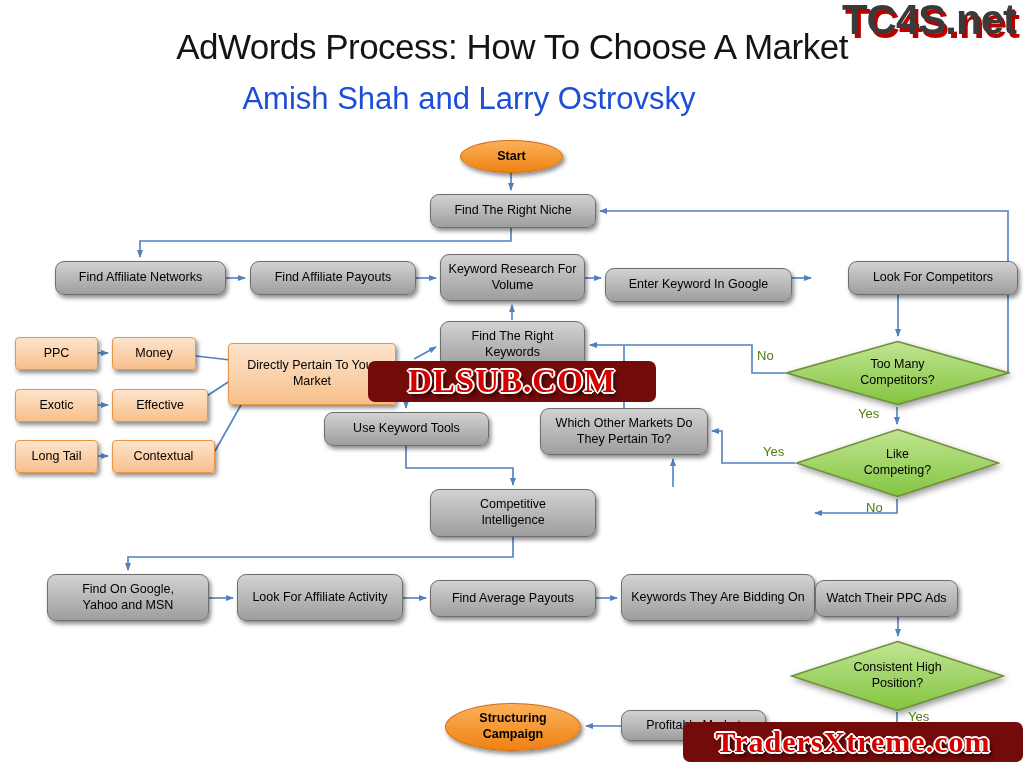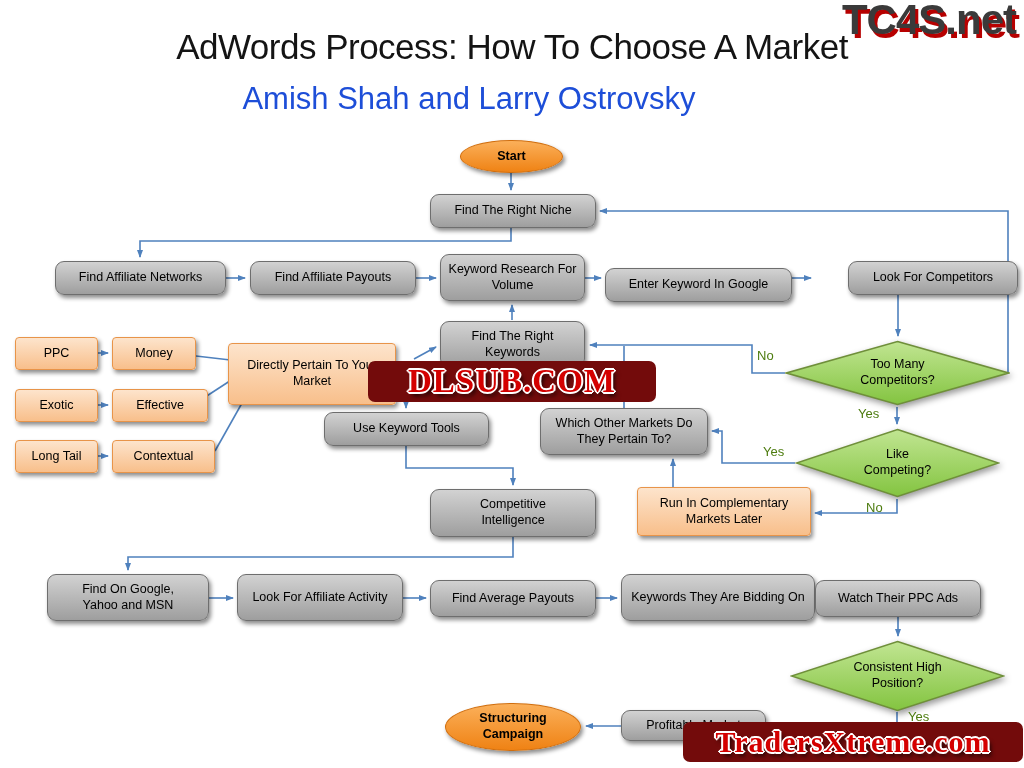--- a/index.html
+++ b/index.html
@@ -104,31 +104,30 @@
   <div class="node proc" style="left:605px;top:268px;width:187px;height:34px">Enter Keyword In Google</div>
   <div class="node proc" style="left:848px;top:261px;width:170px;height:34px">Look For Competitors</div>
   <div class="node proc" style="left:440px;top:321px;width:145px;height:47px">Find The Right Keywords</div>
   <div class="node proc" style="left:324px;top:412px;width:165px;height:34px">Use Keyword Tools</div>
   <div class="node proc" style="left:540px;top:408px;width:168px;height:47px">Which Other Markets Do They Pertain To?</div>
   <div class="node proc narrow" style="left:430px;top:489px;width:166px;height:48px">Competitive Intelligence</div>
   <div class="node proc pad20" style="left:47px;top:574px;width:162px;height:47px">Find On Google, Yahoo and MSN</div>
   <div class="node proc" style="left:237px;top:574px;width:166px;height:47px">Look For Affiliate Activity</div>
   <div class="node proc" style="left:430px;top:580px;width:166px;height:37px">Find Average Payouts</div>
   <div class="node proc" style="left:621px;top:574px;width:194px;height:47px">Keywords They Are Bidding On</div>
-  <div class="node proc" style="left:815px;top:580px;width:166px;height:37px">Watch Their PPC Ads</div>
+  <div class="node proc" style="left:815px;top:580px;width:143px;height:37px">Watch Their PPC Ads</div>
   <div class="node proc" style="left:621px;top:710px;width:145px;height:31px">Profitable Market</div>
 
   <div class="node accent" style="left:15px;top:337px;width:83px;height:33px">PPC</div>
   <div class="node accent" style="left:112px;top:337px;width:84px;height:33px">Money</div>
   <div class="node accent" style="left:15px;top:389px;width:83px;height:33px">Exotic</div>
   <div class="node accent" style="left:112px;top:389px;width:96px;height:33px">Effective</div>
   <div class="node accent" style="left:15px;top:440px;width:83px;height:33px">Long Tail</div>
   <div class="node accent" style="left:112px;top:440px;width:103px;height:33px">Contextual</div>
   <div class="node accent" style="left:228px;top:343px;width:168px;height:62px">Directly Pertain To Your Market</div>
-  <div class="node accent" style="left:637px;top:487px;width:174px;height:49px">Run In Complementary Markets Later</div>
 
   <div class="diamond" style="left:785px;top:340px;width:225px;height:66px">
     <svg width="225" height="66">
       <defs>
           <linearGradient id="g1" x1="0" y1="0" x2="0" y2="1">
         <stop offset="0" stop-color="#c1e592"></stop>
             <stop offset="1" stop-color="#83c440"></stop>
       </linearGradient>
         </defs>
       <polygon points="112.5,1.5 223.5,33 112.5,64.5 1.5,33" fill="url(#g1)" stroke="#6f8f3a" stroke-width="1.6"></polygon>

